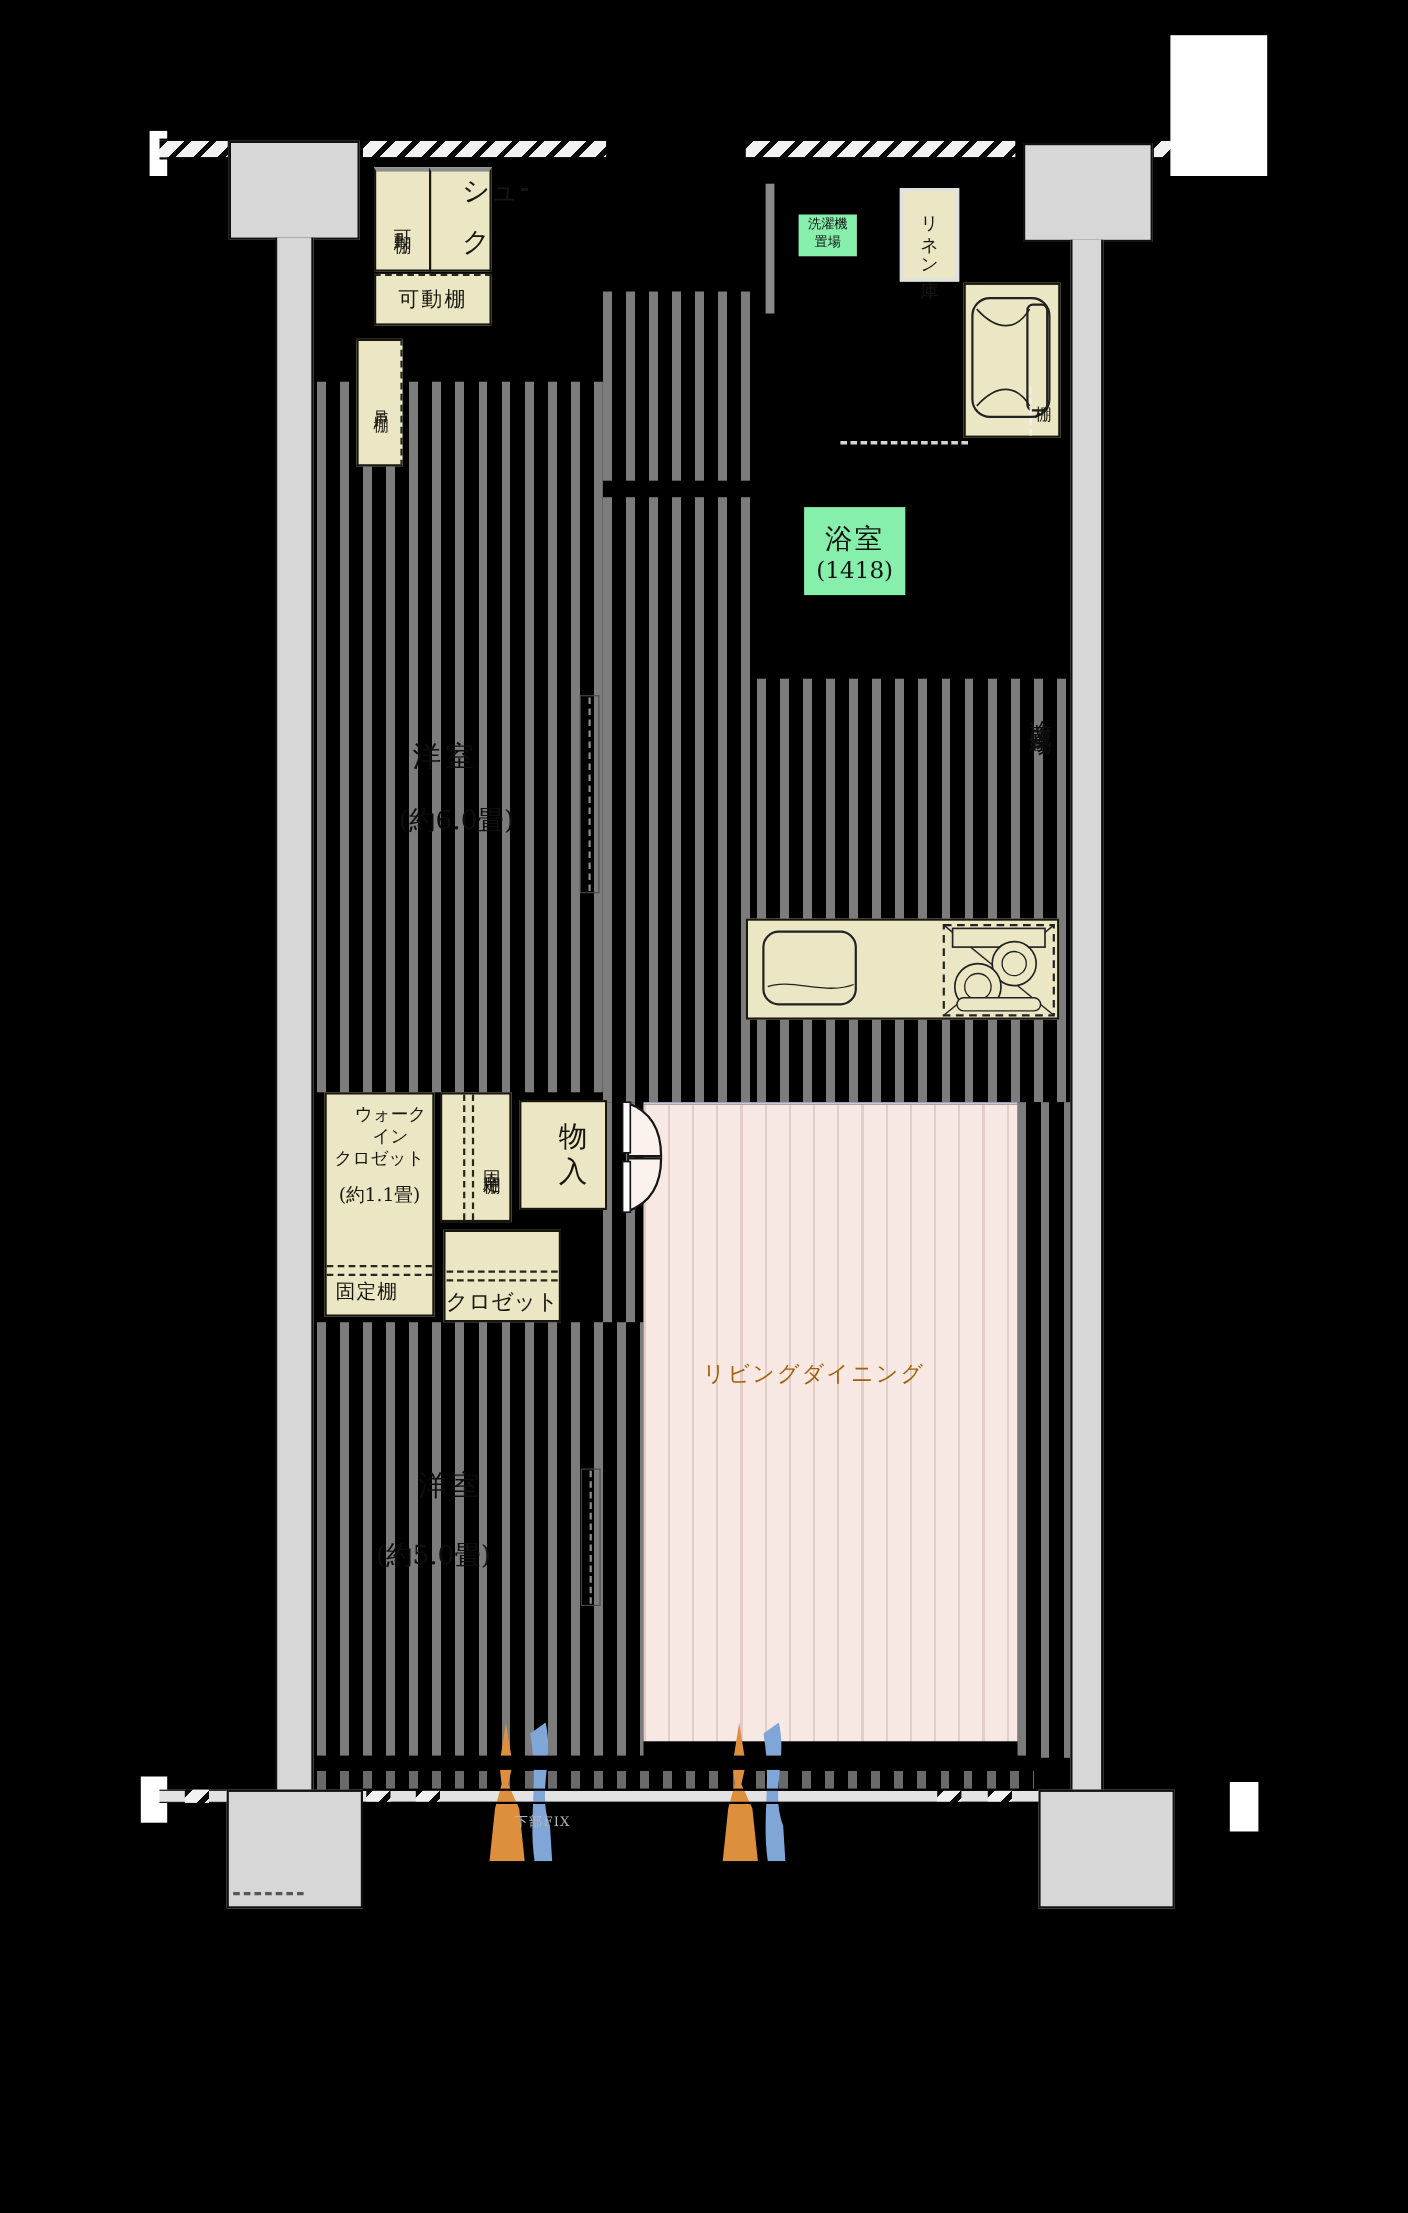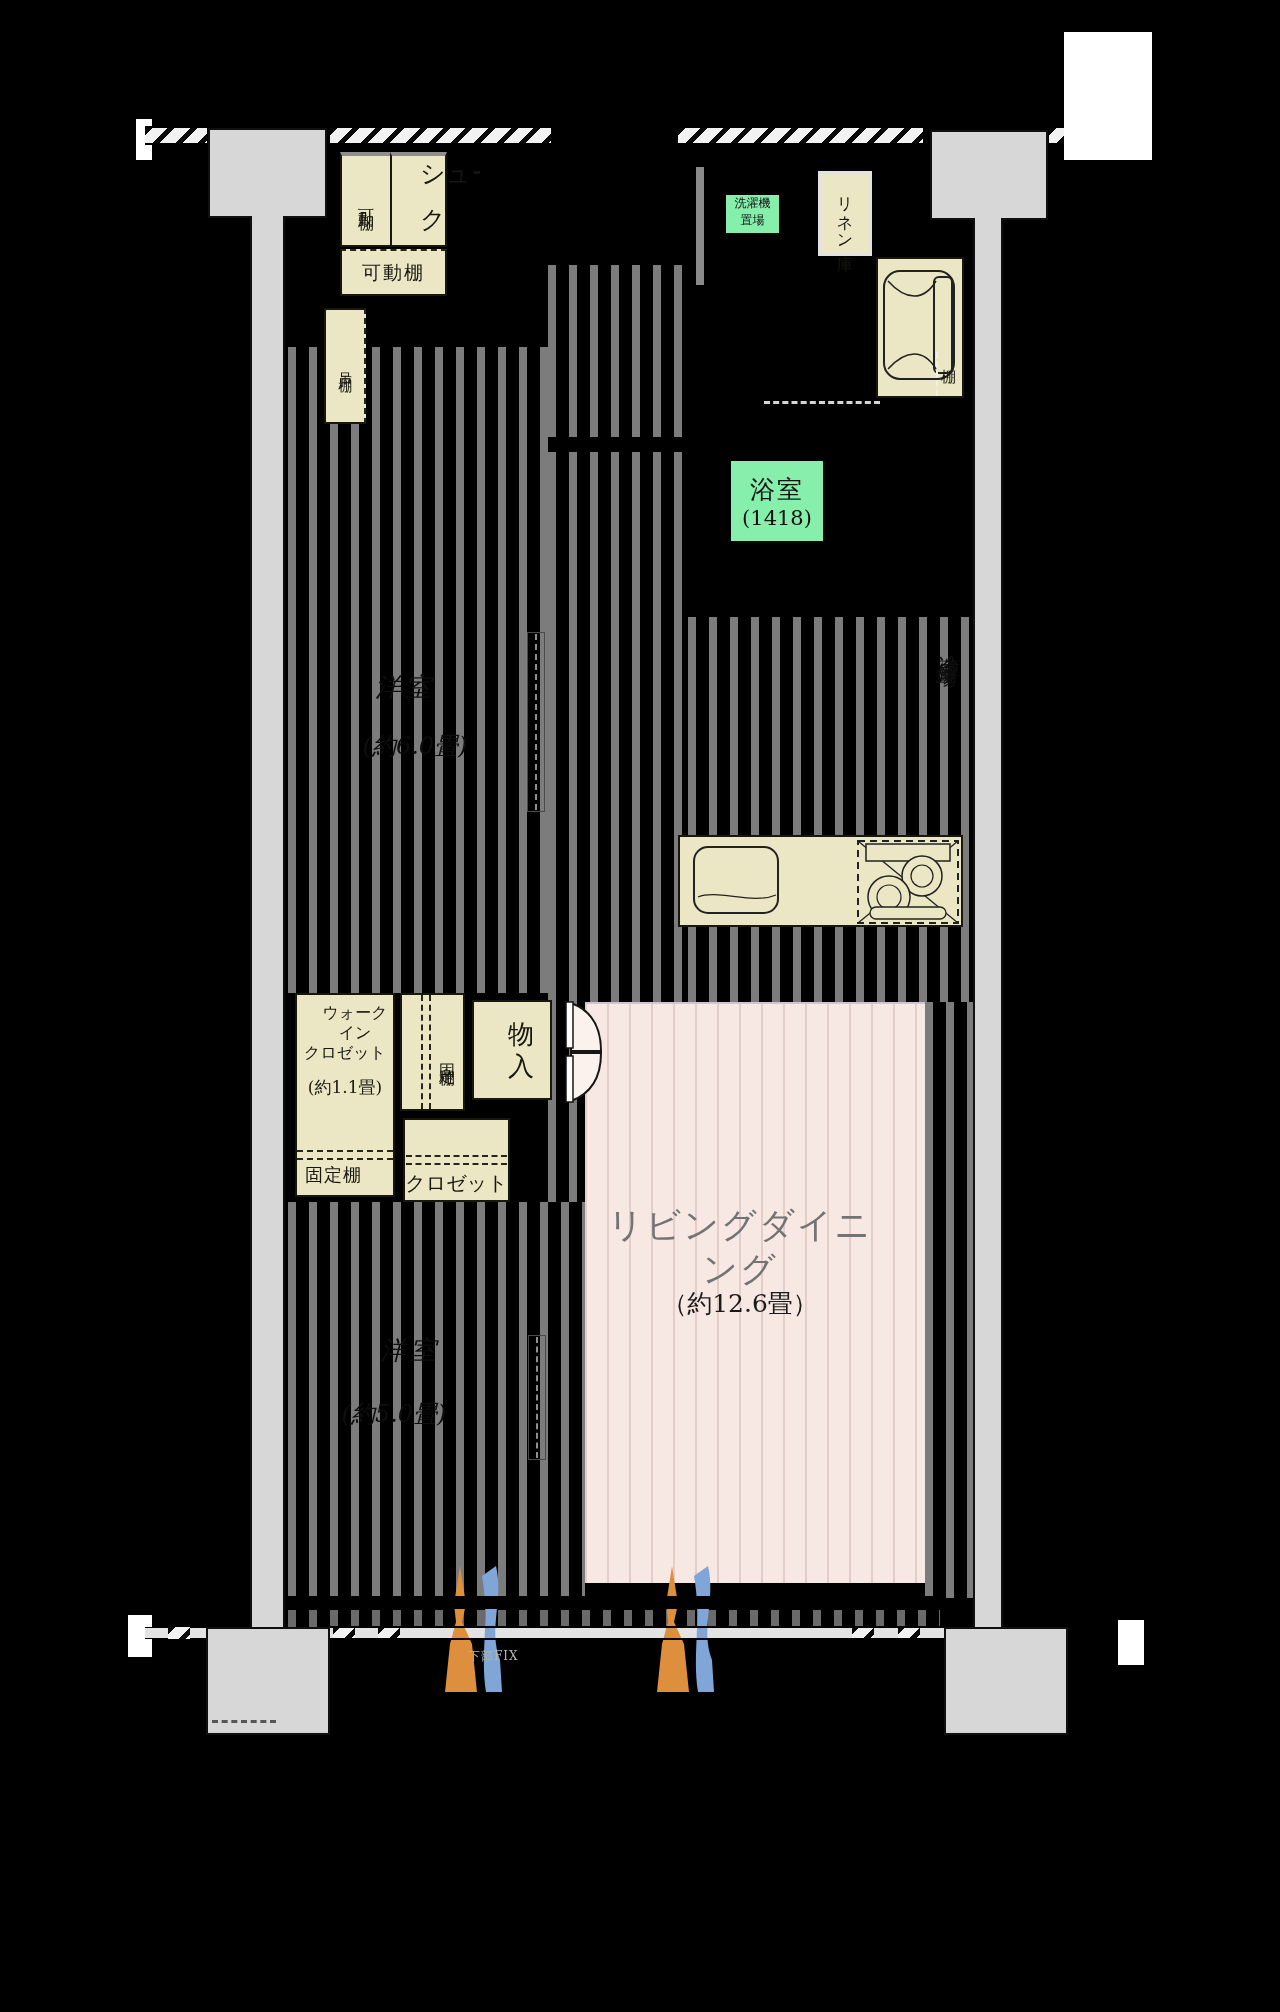--- a/index.html
+++ b/index.html
@@ -10,21 +10,21 @@
   .whitebox{background:#ffffff;}
   .hatch{background:repeating-linear-gradient(135deg,#0a0a0a 0 5px,#f2f2f2 5px 16px);
          border-top:2px solid #000;border-bottom:2px solid #000;}
   .stripes{background:repeating-linear-gradient(90deg,#7c7c7c 0 8px,#000 8px 21px);}
   .stripes-dim{background:repeating-linear-gradient(90deg,#6a6a6a 0 8px,#000 8px 21px);}
   .pink{background:repeating-linear-gradient(90deg,#e2cdc8 0 2px,#f8e8e3 2px 22px);}
   .cream{background:#ebe6c3;border:2px solid #17170f;}
   .lbl{color:#17170f;line-height:1.25;}
   .vtext{writing-mode:vertical-rl;text-orientation:upright;letter-spacing:3px;}
   .center{display:flex;align-items:center;justify-content:center;text-align:center;}
-  .obscured{color:#0e0e0e;font-style:italic;}
+  .obscured{color:#0e0e0e;}
   .whitelabel{background:#86efac;color:#111;}
   .blackband{background:#000;}
 </style>
 </head>
 <body>
 
 <div id="plan">
 
   <div class="stripes" style="left:548px;top:265px;width:140px;height:737px;"></div>
   <div class="blackband" style="left:548px;top:437px;width:140px;height:15px;"></div>
@@ -147,22 +147,21 @@
   <div style="left:406px;top:1163px;width:101px;height:0;border-top:2px dashed #26261c;"></div>
   <div class="lbl center" style="left:405px;top:1168px;width:103px;height:30px;font-size:20px;">クロゼット</div>
 
   <svg style="left:563px;top:1000px;" width="40" height="104" viewBox="0 0 40 104">
     <path d="M8,3 Q38,14 38,51 L8,51 Z" fill="#fbf1ed" stroke="#161616" stroke-width="2"></path>
     <path d="M8,101 Q38,90 38,53 L8,53 Z" fill="#fbf1ed" stroke="#161616" stroke-width="2"></path>
     <rect x="3" y="2" width="7" height="46" fill="#ffffff" stroke="#161616" stroke-width="1.5"></rect>
     <rect x="3" y="56" width="7" height="46" fill="#ffffff" stroke="#161616" stroke-width="1.5"></rect>
   </svg>
 
-  <div class="lbl center" style="left:600px;top:1226px;width:280px;height:44px;font-size:35px;letter-spacing:2px;color:#737373;">リビングダイニング</div>
-  <div class="lbl center" style="left:600px;top:1282px;width:280px;height:44px;font-size:25px;color:#1a1a1a;">（約12.6畳）</div>
+  <div class="lbl center" style="left:600px;top:1226px;width:280px;height:44px;font-size:20px;letter-spacing:2px;color:#a16207;">リビングダイニング</div>
 
   <div class="obscured center" style="left:350px;top:1328px;width:120px;height:44px;font-size:26px;letter-spacing:4px;">洋室</div>
   <div class="obscured center" style="left:318px;top:1392px;width:152px;height:44px;font-size:24px;">(約5.0畳)</div>
   <div style="left:528px;top:1335px;width:18px;height:125px;border:1px solid #4a4a4a;"></div>
   <div style="left:536px;top:1337px;width:0;height:121px;border-left:2px dashed #8f8f8f;"></div>
 
   <svg style="left:444px;top:1566px;" width="70" height="126" viewBox="0 0 70 126">
     <path d="M16,0 L22,38 L18,56 L28,78 L33,126 L1,126 L6,78 L12,56 L10,38 Z" fill="#dd8f3e"></path>
     <path d="M52,0 C60,34 44,62 56,94 L58,126 L42,126 C36,86 46,56 38,10 Z" fill="#7fa6d6"></path>
   </svg>

